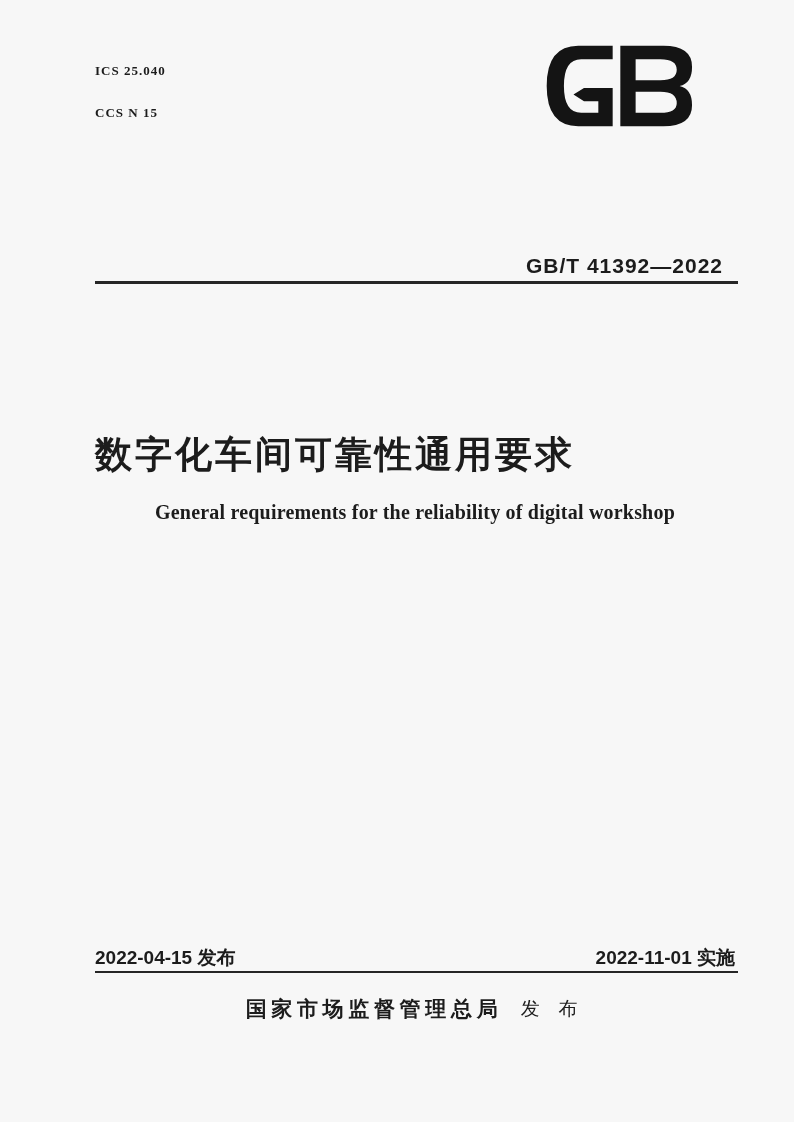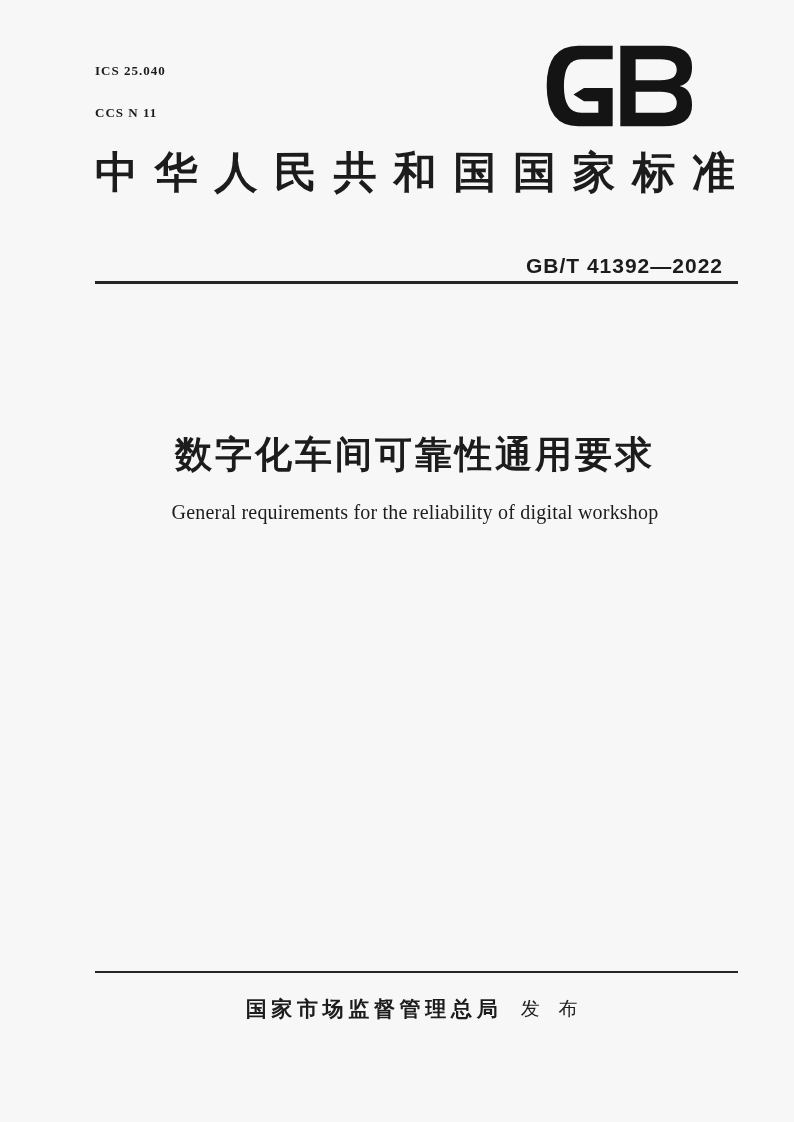--- a/index.html
+++ b/index.html
@@ -68,36 +68,35 @@
     background: #262626;
   }
   .rule-top { top: 281px; height: 3px; }
   .rule-bottom { top: 971px; height: 2px; }
 
   
   .title-zh {
     position: absolute;
     left: 95px; top: 430px;
     width: 640px;
-    text-align: center;
     font-size: 37px;
     font-weight: bold;
     letter-spacing: 3px;
     font-family: "Liberation Sans", "DejaVu Sans", sans-serif;
     white-space: nowrap;
   }
 
   
   .title-en {
     position: absolute;
     left: 95px; top: 501px;
     width: 640px;
     text-align: center;
     font-size: 20px;
-    font-weight: normal;
+    font-weight: bold;
     letter-spacing: 0.2px;
   }
 
   
   .dates-row {
     position: absolute;
     left: 95px; top: 945px;
     width: 640px;
     display: flex;
     justify-content: space-between;
@@ -135,51 +134,54 @@
     white-space: nowrap;
   }
 </style>
 </head>
 <body>
 
 <div class="page" style="background: rgb(247, 247, 247); color: rgb(28, 28, 28);">
 
   <div class="ics-block">
     <div>ICS 25.040</div>
-    <div>CCS N 11</div>
+    <div>CCS N 15</div>
   </div>
 
   <div class="gb-logo" role="img" aria-label="GB">
     <svg viewBox="0 0 160 86" xmlns="http://www.w3.org/2000/svg">
 
       <path fill="#141414" fill-rule="evenodd" d="
         M 40,1 L 76,1 L 76,15 L 43,15
         Q 25,15 25,43 Q 25,71 43,71
         L 61,71 L 61,59 L 46,59 L 35,52 L 46,45 L 76,45
         L 76,85 L 40,85
         Q 7,85 7,43 Q 7,1 40,1 Z"></path>
 
       <path fill="#141414" fill-rule="evenodd" d="
         M 84,1 L 129,1 Q 159,1 159,23 Q 159,40 146,43
         Q 159,46 159,63 Q 159,85 129,85 L 84,85 Z
         M 100,15 L 126,15 Q 143,15 143,26 Q 143,37 126,37 L 100,37 Z
         M 100,49 L 126,49 Q 143,49 143,61 Q 143,71 126,71 L 100,71 Z"></path>
     </svg>
   </div>
 
-  <div class="std-heading">中华人民共和国国家标准</div>
 
   <div class="std-number">GB/T 41392—2022</div>
 
   <div class="rule rule-top"></div>
 
   <div class="title-zh">数字化车间可靠性通用要求</div>
 
   <div class="title-en">General requirements for the reliability of digital workshop</div>
 
+  <div class="dates-row">
+    <span>2022-04-15 发布</span>
+    <span>2022-11-01 实施</span>
+  </div>
 
   <div class="rule rule-bottom"></div>
 
   <div class="issuers-row">
     <div class="issuer-lines">
       <div class="issuer-line">国家市场监督管理总局</div>
     </div>
     <div class="publish-label">发 布</div>
   </div>
 

